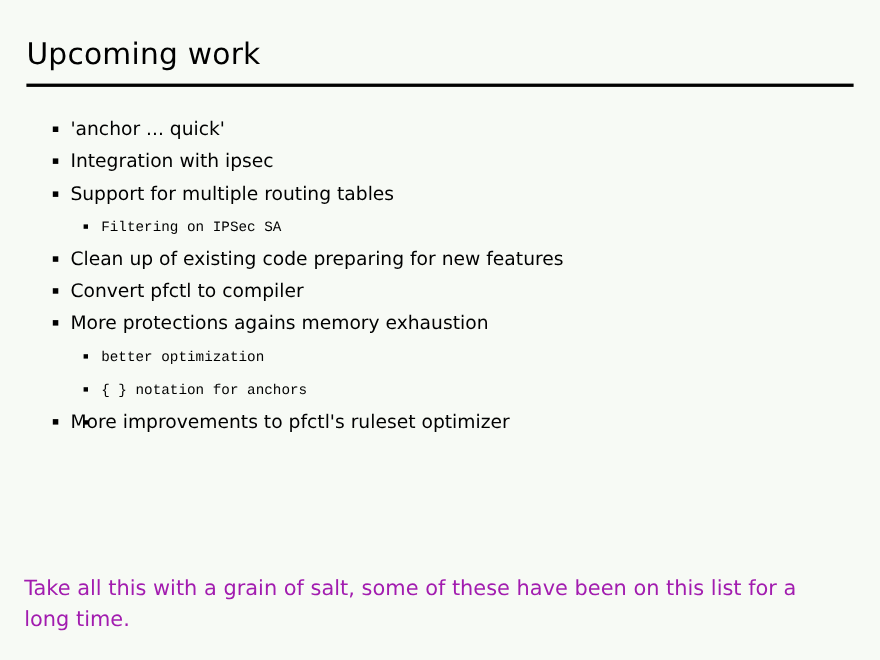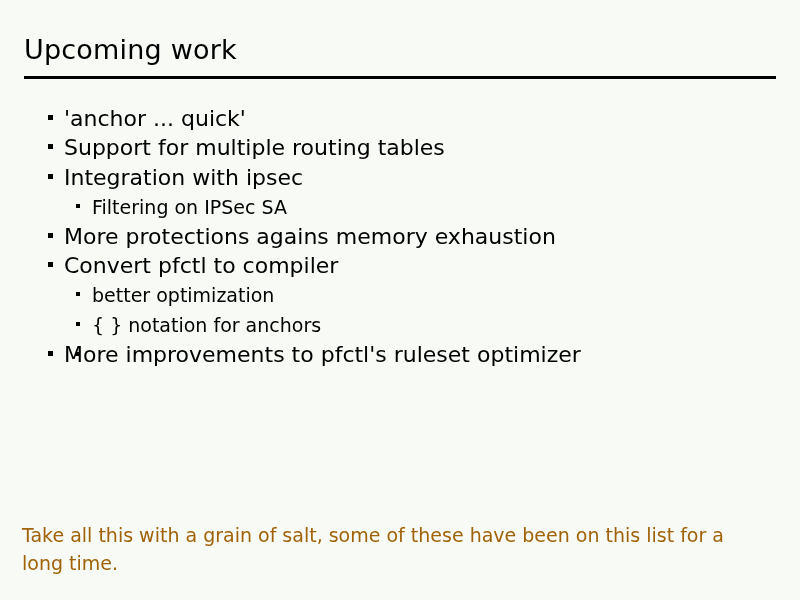--- a/index.html
+++ b/index.html
@@ -45,33 +45,34 @@
     top: 104px;
     width: 730px;
   }
   ul.bullets {
     list-style: none;
     margin: 0;
     padding: 0;
   }
   ul.bullets li {
     position: relative;
-    font-size: 22px;
+    font-size: 17px;
     line-height: 29.3px;
     padding-left: 20px;
     color: #000;
     white-space: nowrap;
   }
   ul.bullets li.level-1 {
     margin-left: 4px;
   }
   ul.bullets li.level-2 {
     margin-left: 32px;
-    font-size: 19px;
+    font-size: 13px;
     line-height: 30px;
+    font-family: Liberation Mono, monospace;
   }
   ul.bullets li .marker {
     position: absolute;
     left: 4px;
     top: 11px;
     width: 5px;
     height: 5px;
     background: #000;
   }
   ul.bullets li.level-2 .marker {
@@ -80,59 +81,60 @@
     width: 4px;
     height: 4px;
   }
   .footnote {
     position: absolute;
     left: 22px;
     top: 521px;
     width: 745px;
     font-size: 19px;
     line-height: 28px;
-    color: #a16207;
+    color: #a21caf;
   }
 </style>
 </head>
 <body>
 
 <div class="slide">
 
   <div class="slide-title">Upcoming work</div>
   <div class="title-rule"></div>
 
   <div class="content">
     <ul class="bullets">
       <li class="level-1">
         <span class="marker"></span>
         <span>'anchor ... quick'</span>
       </li>
       <li class="level-1">
         <span class="marker"></span>
-        <span>Support for multiple routing tables</span>
+        <span>Integration with ipsec</span>
       </li>
       <li class="level-1">
         <span class="marker"></span>
-        <span>Integration with ipsec</span>
+        <span>Support for multiple routing tables</span>
       </li>
       <li class="level-2">
         <span class="marker"></span>
         <span>Filtering on IPSec SA</span>
       </li>
       <li class="level-1">
         <span class="marker"></span>
+        <span>Clean up of existing code preparing for new features</span>
+      </li>
+      <li class="level-1">
+        <span class="marker"></span>
+        <span>Convert pfctl to compiler</span>
       </li>
       <li class="level-1">
         <span class="marker"></span>
         <span>More protections agains memory exhaustion</span>
-      </li>
-      <li class="level-1">
-        <span class="marker"></span>
-        <span>Convert pfctl to compiler</span>
       </li>
       <li class="level-2">
         <span class="marker"></span>
         <span>better optimization</span>
       </li>
       <li class="level-2">
         <span class="marker"></span>
         <span>{ } notation for anchors</span>
       </li>
       <li class="level-2">

